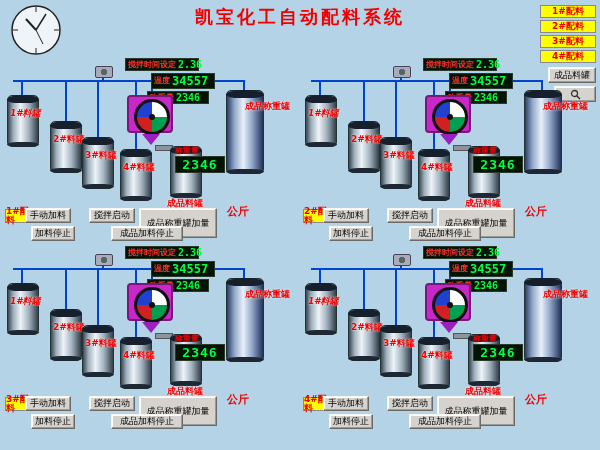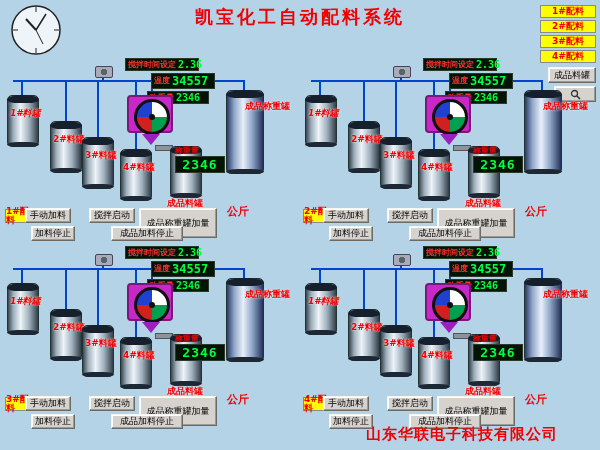--- a/index.html
+++ b/index.html
@@ -324,14 +324,13 @@
 
     <div class="yellow-label qlabel">4#配料</div>
     <button class="btn b-manual">手动加料</button>
     <button class="btn b-mix">搅拌启动</button>
     <button class="btn b-add">成品称重罐加量</button>
     <button class="btn b-stop">加料停止</button>
     <button class="btn b-pstop">成品加料停止</button>
   </div>
 </div>
 
-  <div class="company">山东华联电子科技有限公司</div>
 </div>
 
 </body></html>

